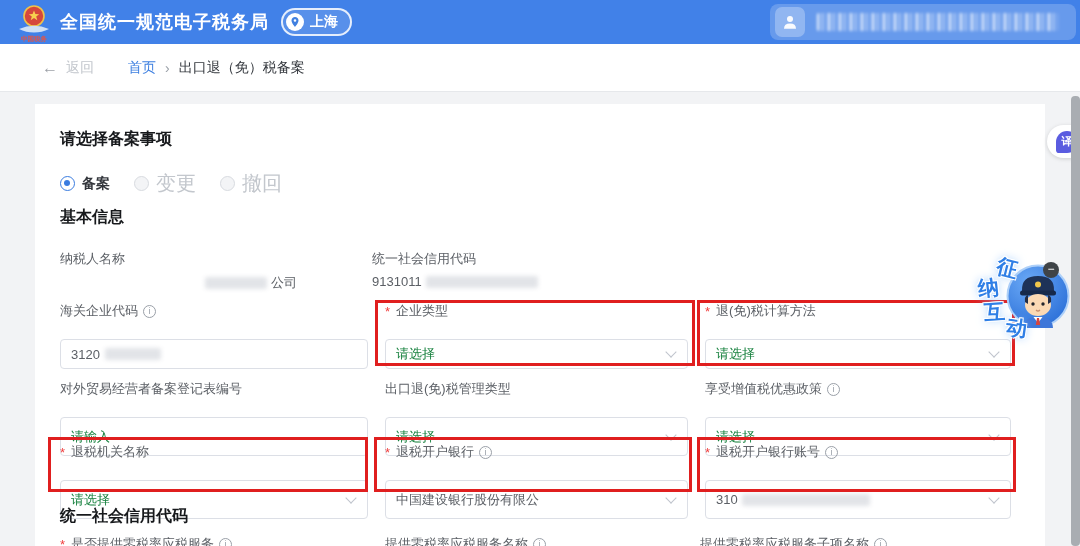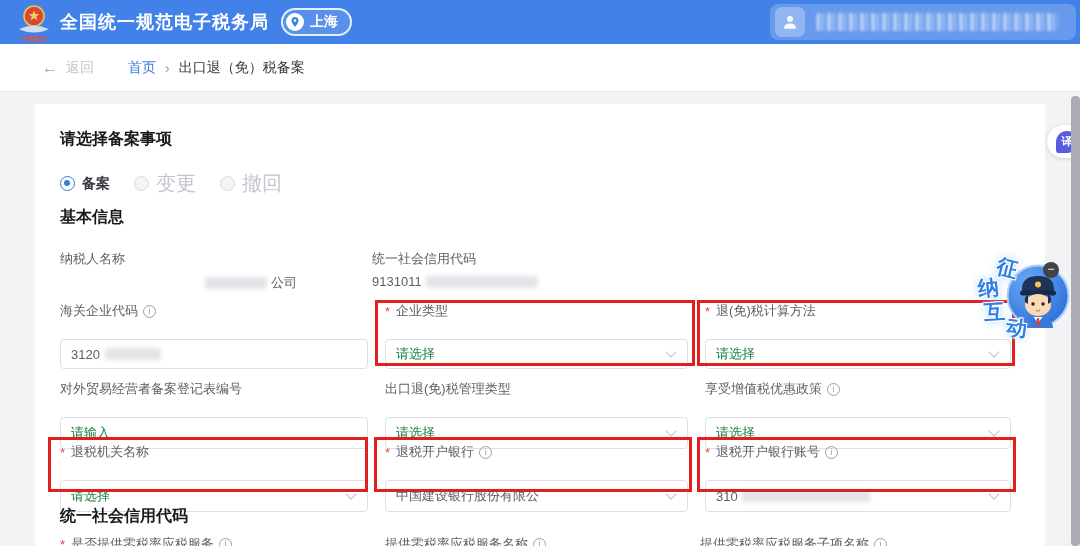--- a/index.html
+++ b/index.html
@@ -44,21 +44,21 @@
   .rlbl-on{font-size:14px;color:#33363c;font-weight:600;text-align:right;}
   .rlbl-off{font-size:20px;color:#c3c7cd;}
   
   .field{position:absolute;}
   .f-label{display:flex;align-items:center;gap:5px;font-size:13px;color:#5c6066;height:16px;}
   .required .f-label::before{content:"*";color:#f03e3e;margin-right:1px;font-size:13px;}
   .info{width:13px;height:13px;border-radius:50%;border:1px solid #9aa0a8;position:relative;flex:0 0 auto;box-sizing:border-box;}
   .info::before{content:"i";position:absolute;inset:0;display:flex;align-items:center;justify-content:center;font-size:9px;color:#9aa0a8;}
   .control{margin-top:20px;height:30px;border:1px solid #dcdfe6;border-radius:4px;background:#fff;
     display:flex;align-items:center;padding:0 26px 0 10px;font-size:13px;color:#5c6066;position:relative;box-sizing:border-box;cursor:pointer;}
-  .control.h28{height:32px;}
+  .control.h28{height:39px;}
   .ph{color:#15803d;}
   .chev{position:absolute;right:12px;top:50%;width:7px;height:7px;margin-top:-6px;
     border-right:1.6px solid #bfc4cc;border-bottom:1.6px solid #bfc4cc;transform:rotate(45deg);}
   .static-lbl{position:absolute;font-size:13px;color:#5c6066;}
   .static-val{position:absolute;font-size:13px;color:#5c6066;display:flex;align-items:center;gap:4px;}
   .redact{display:inline-block;height:12px;border-radius:2px;background:#e2e4e8;filter:blur(2px);}
   
   .hlbox{position:absolute;border:3px solid #e01f1f;z-index:5;pointer-events:none;box-sizing:border-box;}
   
   .translate-tab{position:absolute;left:1047px;top:125px;width:40px;height:33px;background:#fff;

